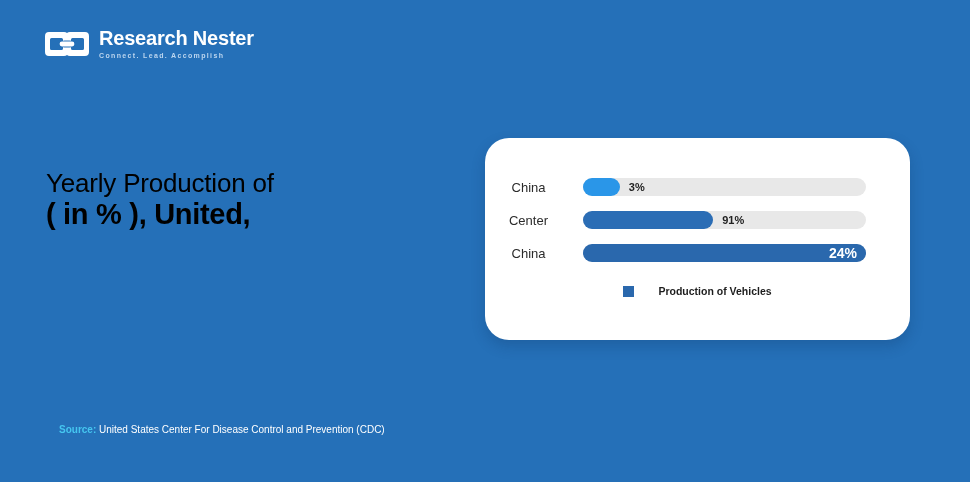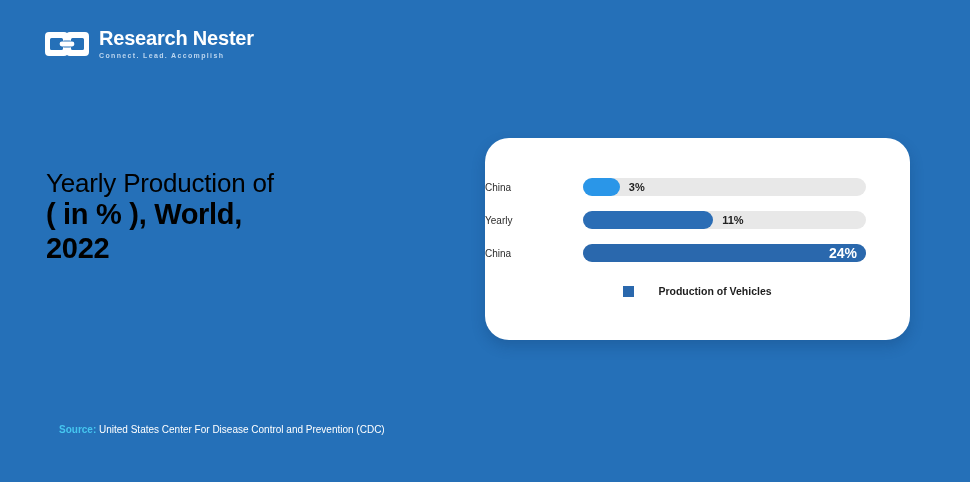--- a/index.html
+++ b/index.html
@@ -114,23 +114,23 @@
     width: 100%;
   }
   .bar-row {
     display: flex;
     align-items: center;
     height: 30px;
     margin-bottom: 3px;
   }
   .bar-label {
     width: 87px;
-    text-align: left;
+    text-align: center;
     padding-right: 11px;
-    font-size: 10px;
+    font-size: 13px;
     color: #2b2b2b;
     white-space: nowrap;
   }
   .bar-track {
     position: relative;
     width: 283px;
     height: 18px;
     background: #e8e8e8;
     border-radius: 9px;
   }
@@ -202,40 +202,39 @@
       </svg>
     </span>
     <span class="logo-text">
       <span class="logo-name">Research Nester</span>
       <span class="logo-tagline">Connect. Lead. Accomplish</span>
     </span>
   </div>
 
   <div class="headline">
     <div class="headline-line headline-l1">Yearly Production of</div>
-    <div class="headline-line headline-l2">( in % ), World,</div>
-    <div class="headline-line headline-l3">2022</div>
+    <div class="headline-line headline-l2">( in % ), United,</div>
   </div>
 
   <div class="card">
     <div class="chart-area">
 
       <div class="bar-row">
         <div class="bar-label">China</div>
         <div class="bar-track">
           <div class="bar-fill" style="width:13%;background:#2a96e8;"></div>
           <div class="bar-value-out" style="left:calc(13% + 9px);">3%</div>
         </div>
       </div>
 
       <div class="bar-row">
-        <div class="bar-label">Yearly</div>
+        <div class="bar-label">Center</div>
         <div class="bar-track">
           <div class="bar-fill" style="width:46%;background:#2b6db5;"></div>
-          <div class="bar-value-out" style="left:calc(46% + 9px);">11%</div>
+          <div class="bar-value-out" style="left:calc(46% + 9px);">91%</div>
         </div>
       </div>
 
       <div class="bar-row">
         <div class="bar-label">China</div>
         <div class="bar-track">
           <div class="bar-fill" style="width:100%;background:#2a68ad;"></div>
           <div class="bar-value-in">24%</div>
         </div>
       </div>

